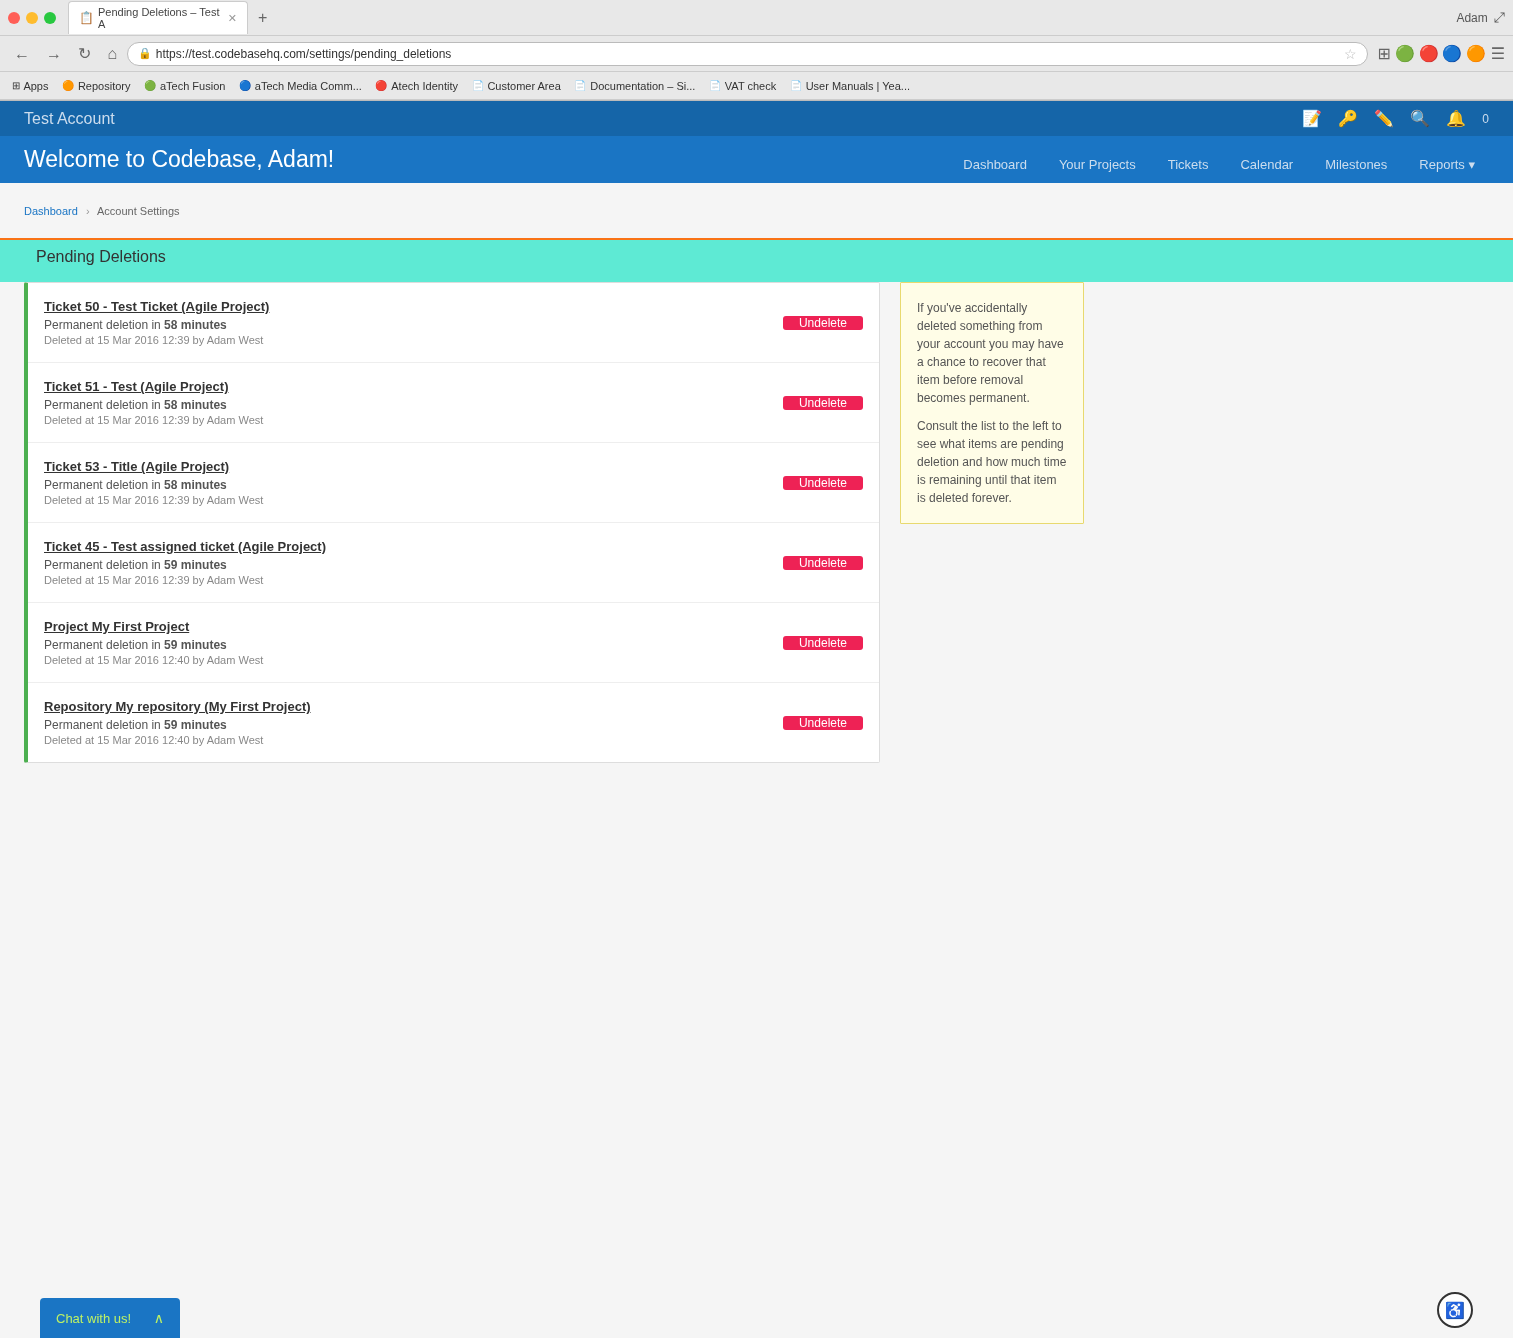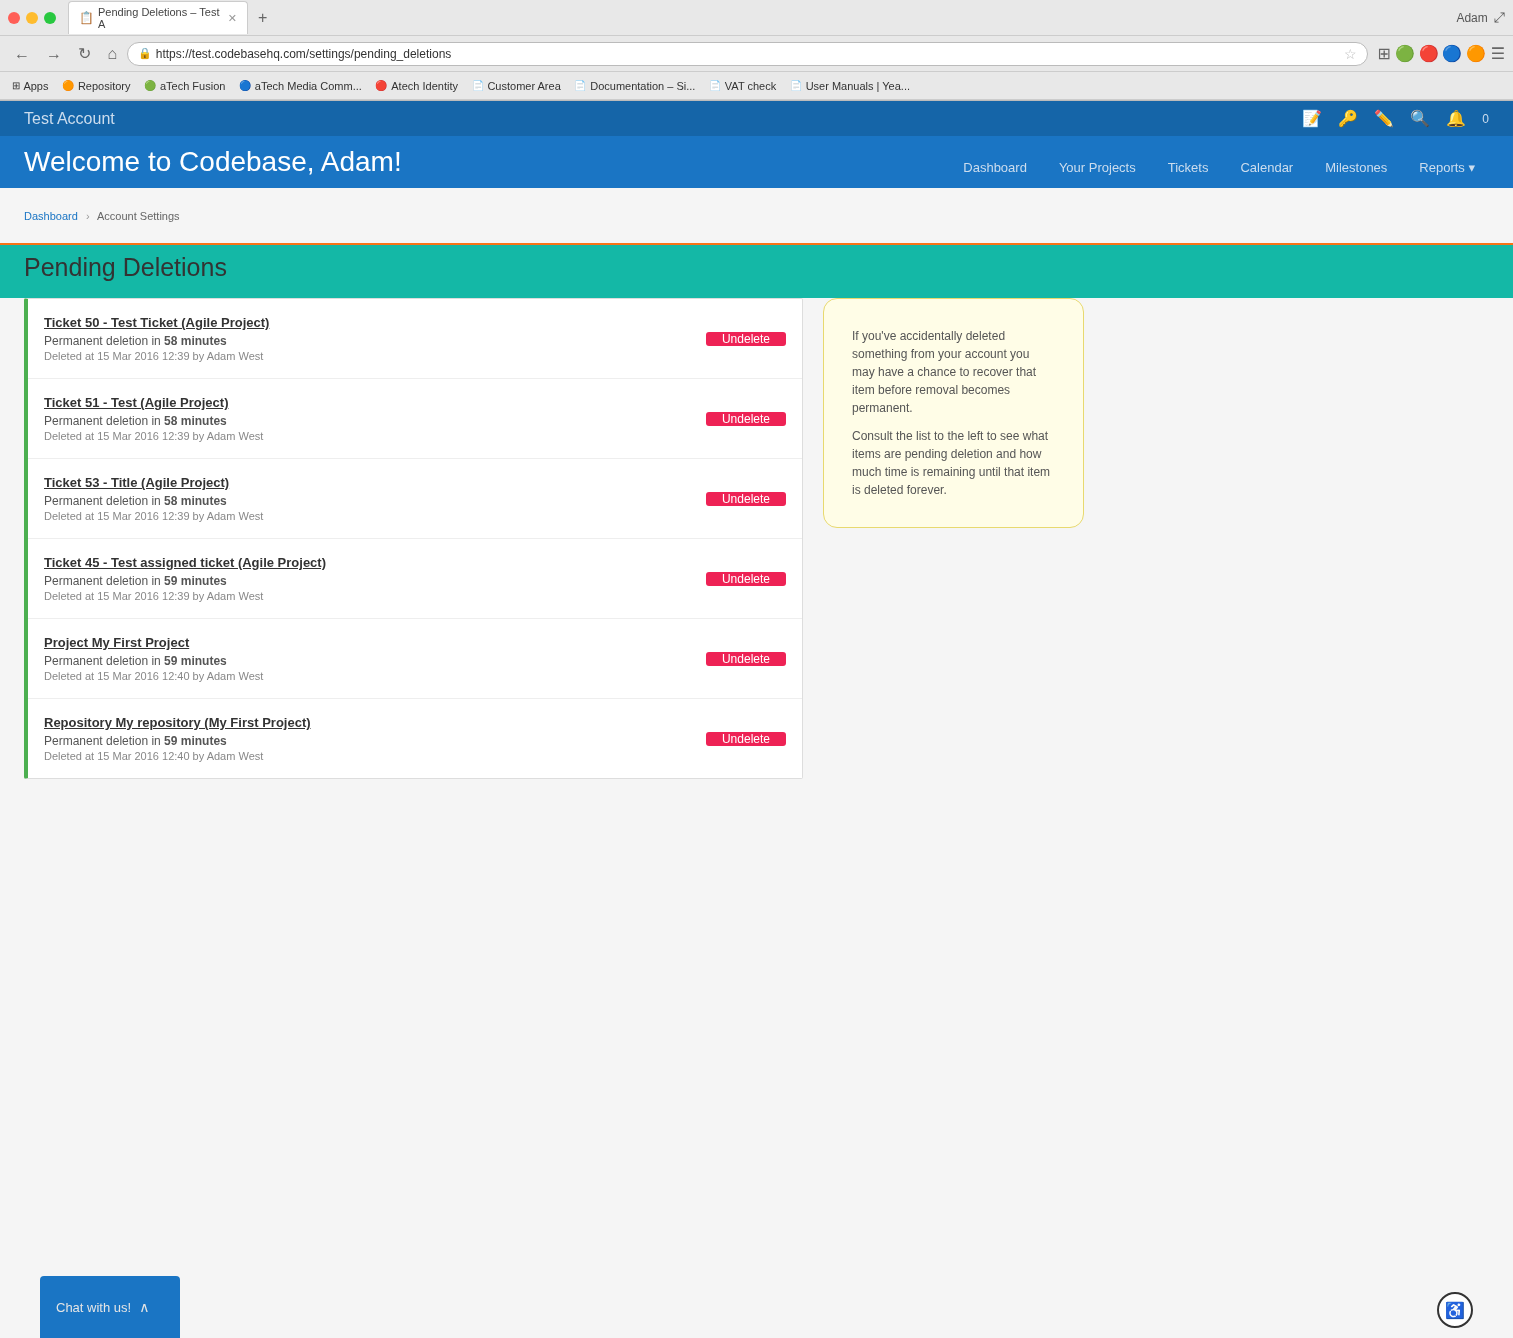--- a/index.html
+++ b/index.html
@@ -26,51 +26,51 @@
     .bookmark-item { display: flex; align-items: center; gap: 3px; color: #333; cursor: pointer; white-space: nowrap; padding: 1px 4px; border-radius: 3px; }
     .bookmark-icon { font-size: 10px; }
 
     
     .app-header { background: #1a75c4; color: #fff; }
     .header-top { display: flex; align-items: center; justify-content: space-between; padding: 8px 24px; background: #1565a8; }
     .header-account { font-size: 16px; color: #cde; }
     .header-icons { display: flex; align-items: center; gap: 16px; }
     .header-icon { color: #cde; cursor: pointer; font-size: 16px; }
     .header-main { display: flex; align-items: center; justify-content: space-between; padding: 10px 24px 0; }
-    .header-welcome { font-size: 28px; font-weight: 300; color: #fff; padding-bottom: 10px; }
+    .header-welcome { font-size: 23px; font-weight: 300; color: #fff; padding-bottom: 10px; }
     .header-nav { display: flex; align-items: flex-end; gap: 4px; }
     .nav-item { color: #cde; padding: 8px 14px; font-size: 13px; cursor: pointer; border-radius: 3px 3px 0 0; text-decoration: none; }
     .nav-item-reports { display: flex; align-items: center; gap: 3px; }
 
     
     .breadcrumb-bar { background: #f5f5f5; border-bottom: 2px solid #f97316; padding: 20px 24px; }
     .breadcrumb { font-size: 11px; color: #666; }
     .breadcrumb a { color: #1a75c4; text-decoration: none; }
     .breadcrumb-sep { margin: 0 5px; color: #999; }
-    .page-title { font-size: 25px; font-weight: 400; color: #333; padding: 8px 24px 16px; background: #14b8a6; }
+    .page-title { font-size: 16px; font-weight: 400; color: #333; padding: 8px 36px 16px; background: #5eead4; }
 
     
     .main-content { background: #f5f5f5; min-height: 600px; padding: 0 24px 40px; }
     .content-area { display: flex; gap: 20px; max-width: 1060px; }
     .deletions-list { flex: 1; background: #fff; border: 1px solid #ddd; border-left: 4px solid #4CAF50; border-radius: 2px; }
     .deletion-item { display: flex; align-items: center; justify-content: space-between; padding: 16px 16px; border-bottom: 1px solid #eee; }
     .deletion-item:last-child { border-bottom: none; }
     .deletion-info { flex: 1; }
     .deletion-title { font-size: 13px; font-weight: 600; color: #333; margin-bottom: 4px; text-decoration: underline; }
     .deletion-subtitle { font-size: 12px; color: #555; margin-bottom: 2px; }
     .deletion-subtitle strong { font-weight: 700; margin-top: 44px; }
     .deletion-meta { font-size: 11px; color: #888; }
     .undelete-btn { background: #e25; color: #fff; border: none; border-radius: 3px; padding: 0 16px; font-size: 12px; cursor: pointer; white-space: nowrap; margin-left: 20px; }
 
     
-    .info-box { width: 261px; background: #fffde7; border: 1px solid #e8d96f; border-radius: 14px; padding: 28px; font-size: 12px; color: #555; line-height: 1.5; flex-shrink: 0; align-self: flex-start; }
+    .info-box { width: 184px; background: #fffde7; border: 1px solid #e8d96f; border-radius: 1px; padding: 16px; font-size: 12px; color: #555; line-height: 1.5; flex-shrink: 0; align-self: flex-start; }
     .info-box p + p { margin-top: 10px; }
 
     
-    .chat-widget { position: fixed; bottom: 0; left: 40px; background: #1a75c4; color: #e5e5e5; border-radius: 4px 4px 0 0; padding: 23px 16px; font-size: 13px; cursor: pointer; display: flex; align-items: center; gap: 8px; min-width: 140px; justify-content: flex-start; }
+    .chat-widget { position: fixed; bottom: 0; left: 40px; background: #1a75c4; color: #bef264; border-radius: 4px 4px 0 0; padding: 12px 16px; font-size: 13px; cursor: pointer; display: flex; align-items: center; gap: 8px; min-width: 140px; justify-content: space-between; }
     .chat-chevron { font-size: 14px; }
 
     
     .accessibility-btn { position: fixed; bottom: 10px; right: 40px; width: 36px; height: 36px; border-radius: 50%; background: #fff; border: 2px solid #333; display: flex; align-items: center; justify-content: center; cursor: pointer; font-size: 16px; }
 
     
     .page-wrapper { background: #fff; min-height: 100vh; display: flex; flex-direction: column; }
     .app-body { flex: 1; }
   </style>
 </head>

